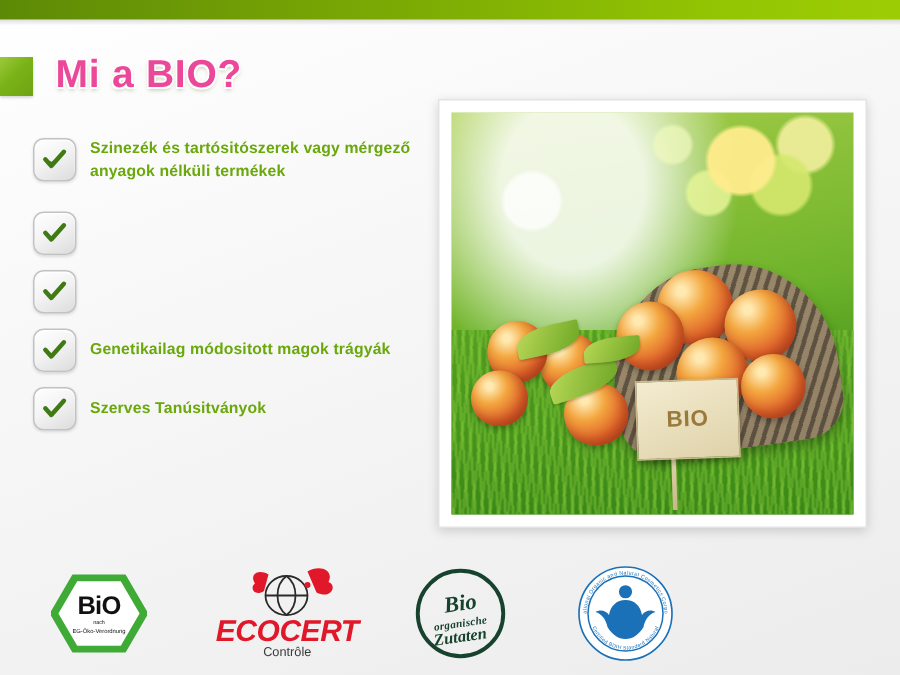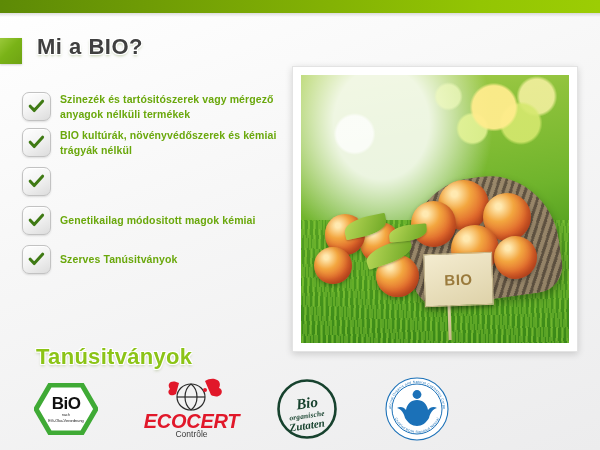--- a/index.html
+++ b/index.html
@@ -22,22 +22,22 @@
   }
 
   
   .title-accent{
     position:absolute;left:0;top:38px;width:22px;height:26px;
     background:linear-gradient(135deg,#9bc93a 0%,#7ab317 45%,#6ea313 100%);
     box-shadow:0 1px 2px rgba(0,0,0,.18);
   }
   .title{
     position:absolute;left:37px;top:34px;
-    font-size:22px;font-weight:bold;letter-spacing:.5px;
-    color:#404040;
+    font-size:26px;font-weight:bold;letter-spacing:.5px;
+    color:#ec4899;
     text-shadow:
       -1px -1px 0 #ffffff, 1px -1px 0 #ffffff,
       -1px  1px 0 #ffffff, 1px  1px 0 #ffffff,
       0 2px 3px rgba(110,140,60,.45);
     white-space:nowrap;
   }
 
   
   .bullets{position:absolute;left:22px;top:92px;width:268px;}
   .bullet{position:relative;display:flex;align-items:center;margin-bottom:6px;}
@@ -192,68 +192,66 @@
 <div id="slide">
 
   <div class="topbar"></div>
   <div class="topbar-shadow"></div>
 
   <div class="title-accent"></div>
   <div class="title">Mi a BIO?</div>
 
   <div class="bullets">
 
-    <div class="bullet b0" style="margin-bottom:7px;">
+    <div class="bullet b0" style="margin-bottom:20px;">
       <div class="chk">
         <svg width="17" height="17" viewBox="0 0 17 17">
             <path d="M2.5 8.4 L6.2 12.4 L14.3 3.4 L12.0 6.2 L6.4 9.9 Z" fill="#3f7a14"></path>
             <path d="M2.2 8.2 L6.2 12.6 L14.6 3.2" stroke="#3f7a14" stroke-width="3" fill="none" stroke-linecap="round" stroke-linejoin="round"></path>
           </svg>
       </div>
       <div class="btext">Szinezék és tartósitószerek vagy mérgező anyagok nélküli  termékek</div>
     </div>
 
     <div class="bullet" style="margin-bottom:10px;">
       <div class="chk">
         <svg width="17" height="17" viewBox="0 0 17 17">
             <path d="M2.2 8.2 L6.2 12.6 L14.6 3.2" stroke="#3f7a14" stroke-width="3" fill="none" stroke-linecap="round" stroke-linejoin="round"></path>
           </svg>
       </div>
-      <div class="btext">BIO kultúrák, növényvédőszerek és kémiai trágyák nélkül</div>
     </div>
 
     <div class="bullet" style="margin-bottom:10px;">
       <div class="chk">
         <svg width="17" height="17" viewBox="0 0 17 17">
             <path d="M2.2 8.2 L6.2 12.6 L14.6 3.2" stroke="#3f7a14" stroke-width="3" fill="none" stroke-linecap="round" stroke-linejoin="round"></path>
           </svg>
       </div>
     </div>
 
     <div class="bullet" style="margin-bottom:10px;">
       <div class="chk">
         <svg width="17" height="17" viewBox="0 0 17 17">
             <path d="M2.2 8.2 L6.2 12.6 L14.6 3.2" stroke="#3f7a14" stroke-width="3" fill="none" stroke-linecap="round" stroke-linejoin="round"></path>
           </svg>
       </div>
-      <div class="btext">Genetikailag módositott magok kémiai</div>
+      <div class="btext">Genetikailag módositott magok trágyák</div>
     </div>
 
     <div class="bullet">
       <div class="chk">
         <svg width="17" height="17" viewBox="0 0 17 17">
             <path d="M2.2 8.2 L6.2 12.6 L14.6 3.2" stroke="#3f7a14" stroke-width="3" fill="none" stroke-linecap="round" stroke-linejoin="round"></path>
           </svg>
       </div>
       <div class="btext">Szerves Tanúsitványok</div>
     </div>
 
   </div>
 
-  <div class="cert-title">Tanúsitványok</div>
 
   <div class="logos">
 
     <div class="logo" style="left:14px;width:76px;">
       <div class="bio-seal">
         <div class="hexwrap">
           <svg width="64" height="52" viewBox="0 0 64 52">
             <polygon points="16,2 48,2 62,26 48,50 16,50 2,26" fill="#ffffff" stroke="#3faa35" stroke-width="5"></polygon>
           </svg>
         </div>

